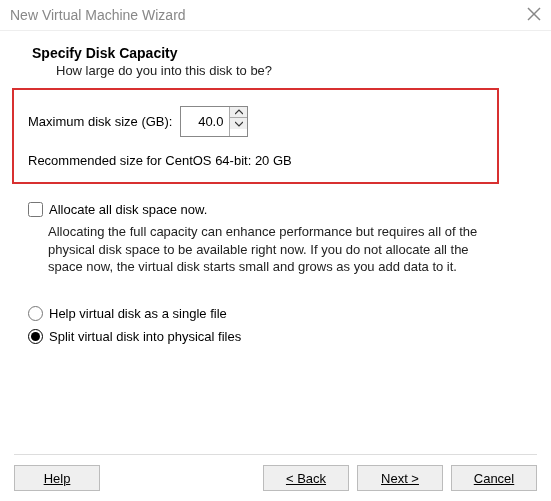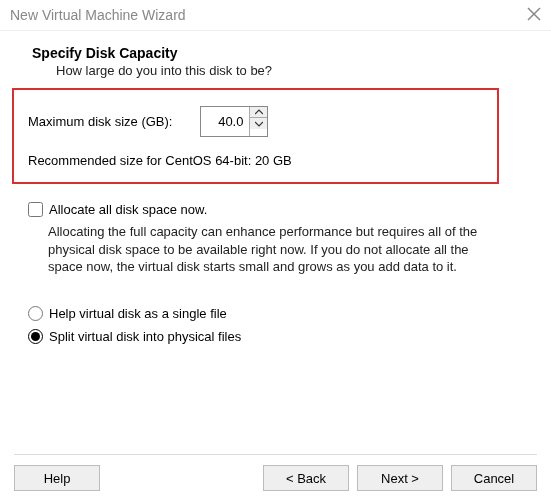--- a/index.html
+++ b/index.html
@@ -42,21 +42,21 @@
     margin-top: 10px;
     margin-left: -10px;
     margin-right: 30px;
     padding: 16px 14px 14px 14px;
   }
   .row-disk {
     display: flex;
     align-items: center;
     gap: 8px;
   }
-  .row-disk label { flex: 0 0 auto; margin-right: 20px; }
+  .row-disk label { flex: 0 0 auto; }
   .spinner {
     display: inline-flex;
     border: 1px solid #888;
     background: #fff;
     height: 31px;
   }
   .spinner input {
     border: none;
     width: 48px;
     text-align: right;
@@ -119,20 +119,21 @@
   }
   .buttonbar .spacer { flex: 1; }
   .btn {
     min-width: 86px;
     height: 26px;
     background: #efefef;
     border: 1px solid #bcbcbc;
     font-family: inherit;
     font-size: 13px;
     cursor: pointer;
+    text-decoration: underline;
   }
 </style>
 </head>
 <body>
 
 <div class="titlebar">
   <span class="title">New Virtual Machine Wizard</span>
   <span>
     <svg class="close-icon" viewBox="0 0 14 14">
       <line x1="1" y1="1" x2="13" y2="13"></line>

